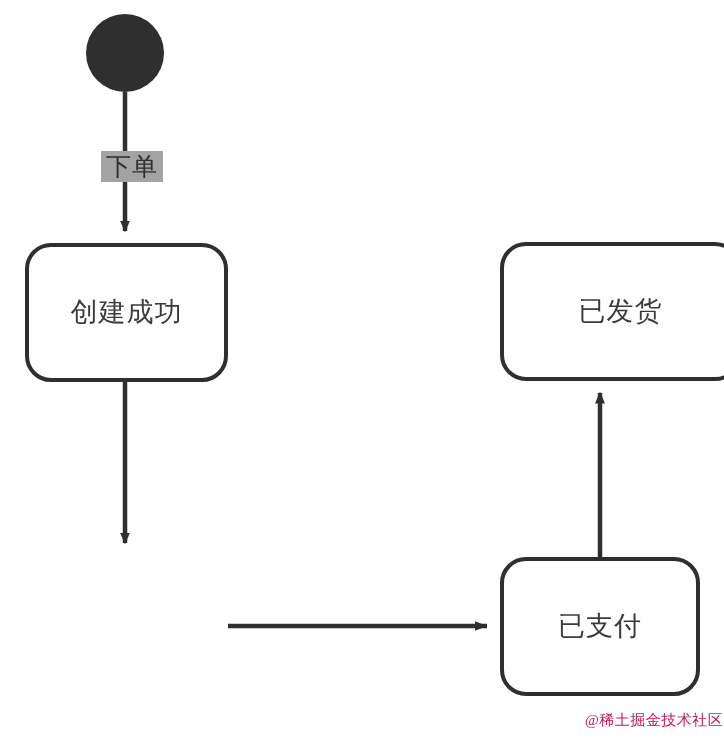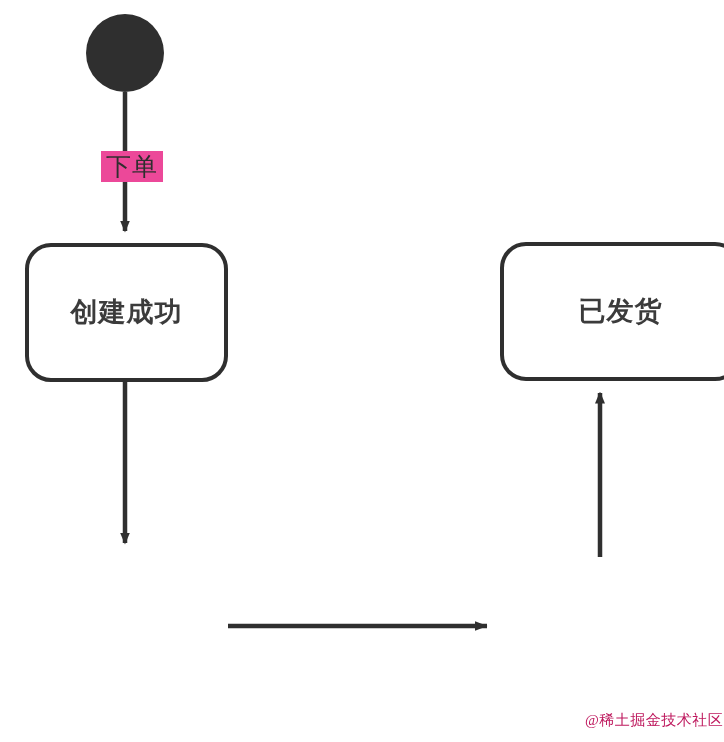--- a/index.html
+++ b/index.html
@@ -35,28 +35,28 @@
     display: flex;
     align-items: center;
     justify-content: center;
   }
   .state-label {
     font-size: 27px;
     line-height: 1;
     color: #3b3b3b;
     letter-spacing: 1px;
     white-space: nowrap;
-    font-weight: 700;
+    font-weight: 400;
   }
   .edge-label {
     position: absolute;
     font-size: 25px;
     line-height: 1;
     color: #2f2f2f;
-    background: #ec4899;
+    background: #a3a3a3;
     padding: 3px 5px;
     white-space: nowrap;
     letter-spacing: 1px;
   }
   .watermark {
     position: absolute;
     font-size: 15px;
     line-height: 1;
     color: #be185d;
     white-space: nowrap;
@@ -104,16 +104,19 @@
 
   <div class="state-node" id="node-created">
     <span class="state-label">创建成功</span>
   </div>
 
 
   <div class="state-node" id="node-shipped">
     <span class="state-label">已发货</span>
   </div>
 
+  <div class="state-node" id="node-paid">
+    <span class="state-label">已支付</span>
+  </div>
 
   <div class="watermark" id="watermark-juejin">@稀土掘金技术社区</div>
 
 </div>
 
 </body></html>

